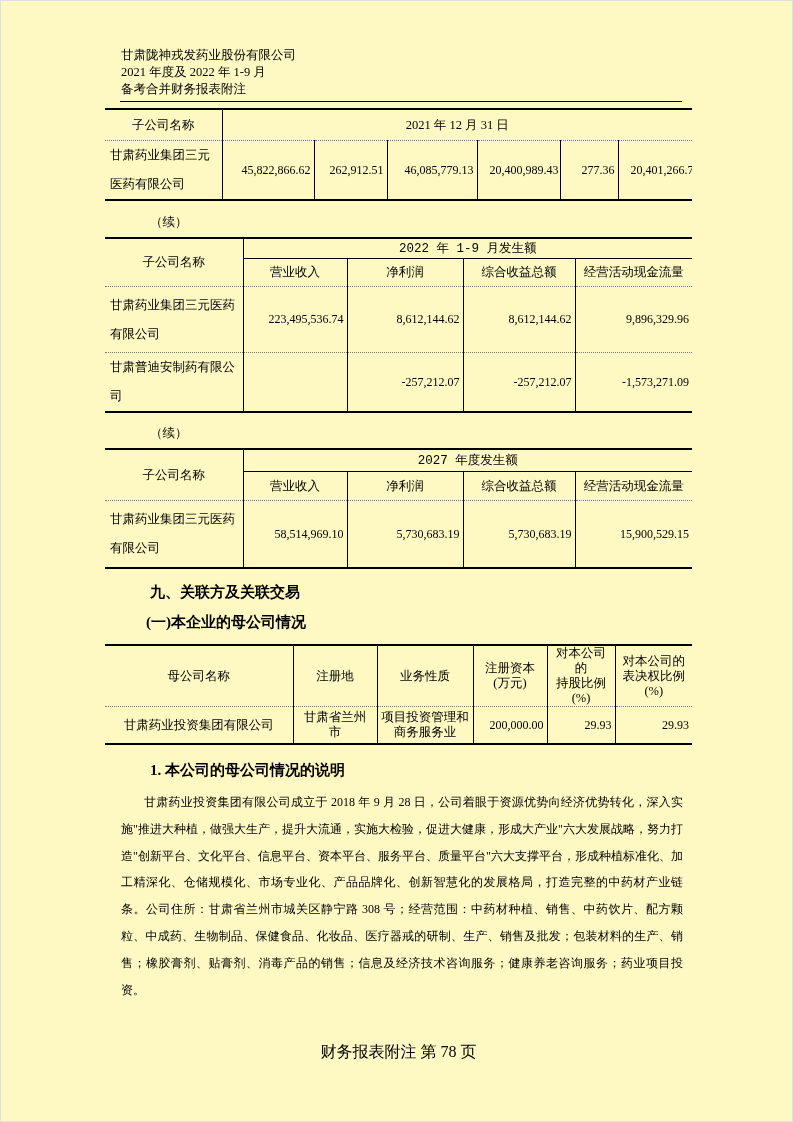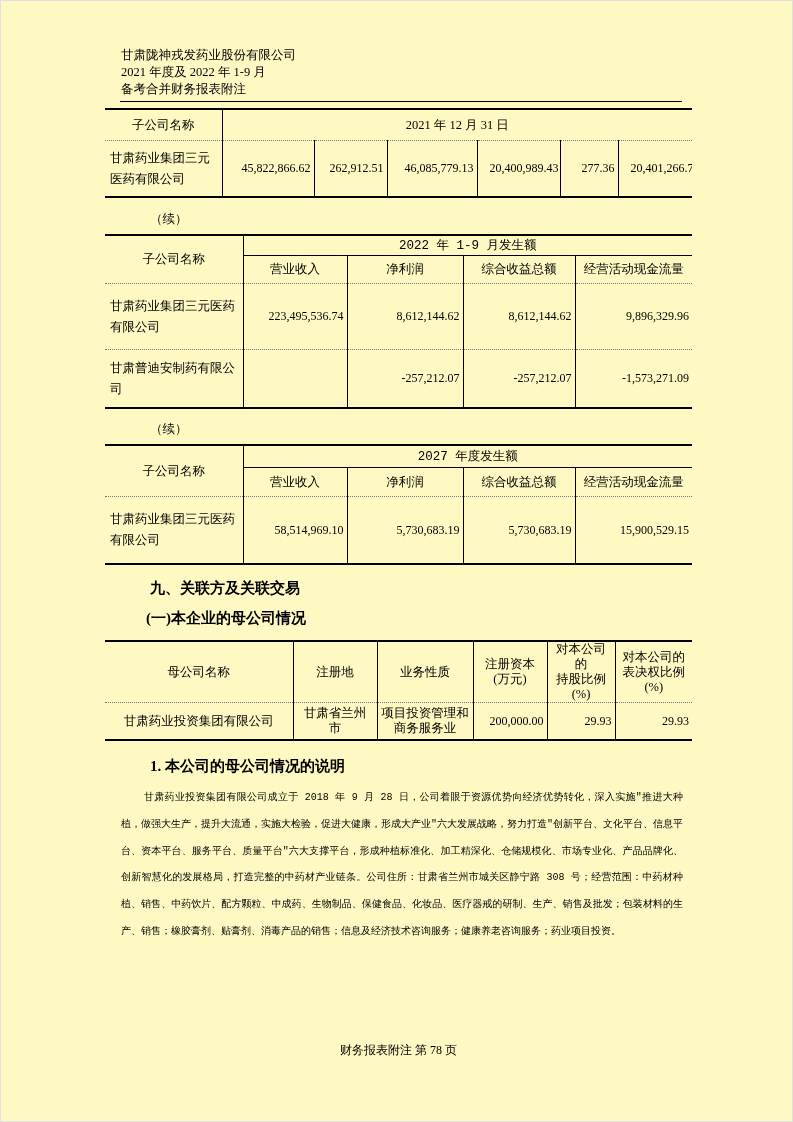--- a/index.html
+++ b/index.html
@@ -24,21 +24,21 @@
   table {
     border-collapse:collapse; table-layout:fixed; width:587px;
     border-top:2px solid #000; border-bottom:2px solid #000;
     font-size:12.5px; color:#000;
   }
   td { padding:0 3px; vertical-align:middle; overflow:hidden; }
   .vl     { border-left:1px solid #000; }
   .dot-b  { border-bottom:1px dotted #777; }
   .sol-b  { border-bottom:1px solid #000;font-family:Liberation Mono, monospace; }
   .ctr    { text-align:center; }
-  .name-cell { text-align:left; padding-left:5px; line-height:21px; }
+  .name-cell { text-align:left; padding-left:5px; line-height:29px; }
   .num    { text-align:right; font-size:12px; padding-right:3px;padding-left:12px; }
   .pre    { white-space:pre-line; line-height:15px; }
   .t1 { margin-top:6px; }
   .t1 .hrow td { height:30px; }
   .t1 .drow td { height:55px; }
   .t2 .prow td { height:19px; }
   .t2 .crow td { height:27px; }
   .t2 .drow1 td { height:65px; }
   .t2 .drow2 td { height:57px; }
   .t3 .prow td { height:21px; }
@@ -52,29 +52,28 @@
   .cont-label2 { margin:12px 0 6px 45px; font-size:12.5px; line-height:17px; }
 
   .h-bold { font-weight:bold; font-size:15px; line-height:21px; }
   .sec-heading  { margin:13px 0 0 45px; }
   .sec-subheading { margin:9px 0 0 41px; }
   .note1-heading { margin:15px 0 0 45px; }
   .note2-heading { margin:17px 0 0 45px; }
 
   .body-para {
     margin:8px 0 16px 16px; width:562px;
-    font-size:10px; line-height:26.8px;
+    font-size:12px; line-height:26.8px;
     text-align:justify; text-justify:inter-ideograph;
     text-indent:23px;
-    font-family:Liberation Mono, monospace;
   }
 
   .page-footer {
     position:absolute; left:104px; width:587px; top:1041px;
-    text-align:center; font-size:12px;
+    text-align:center; font-size:16px;
   }
 </style>
 </head>
 <body>
 
 <div class="page">
   <div class="content">
 
     <div class="doc-header">
       <div>甘肃陇神戎发药业股份有限公司</div>

